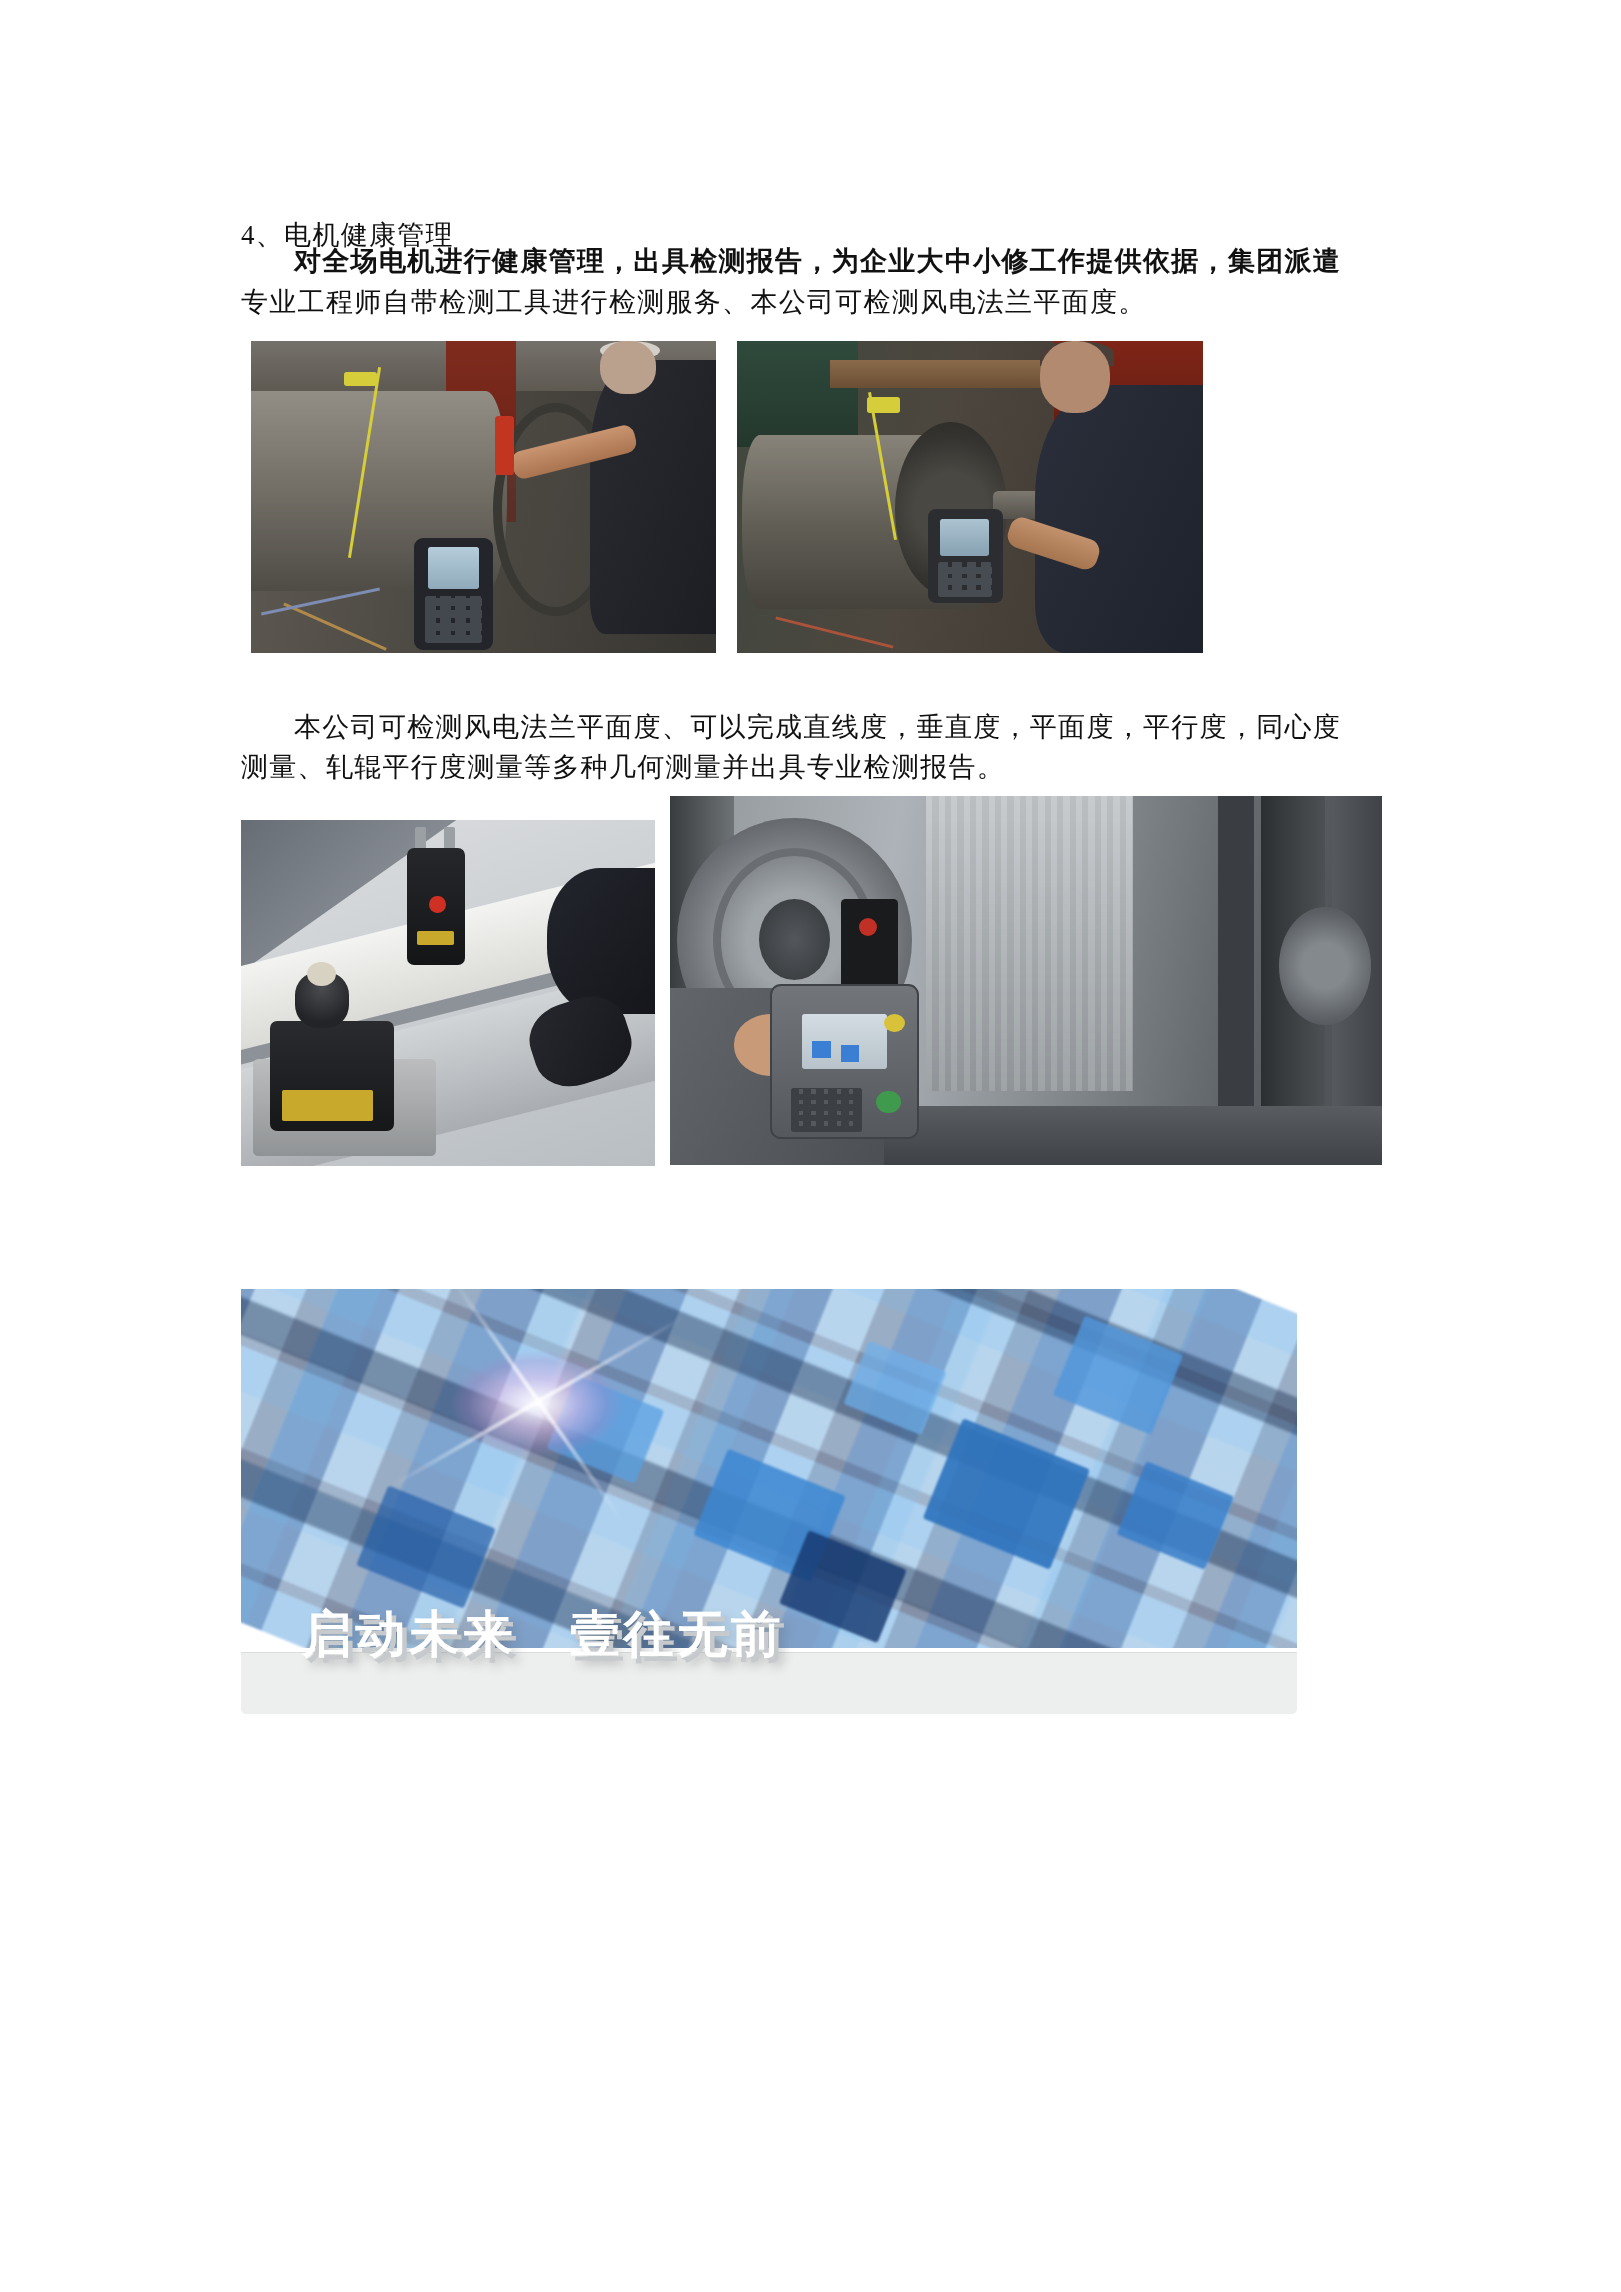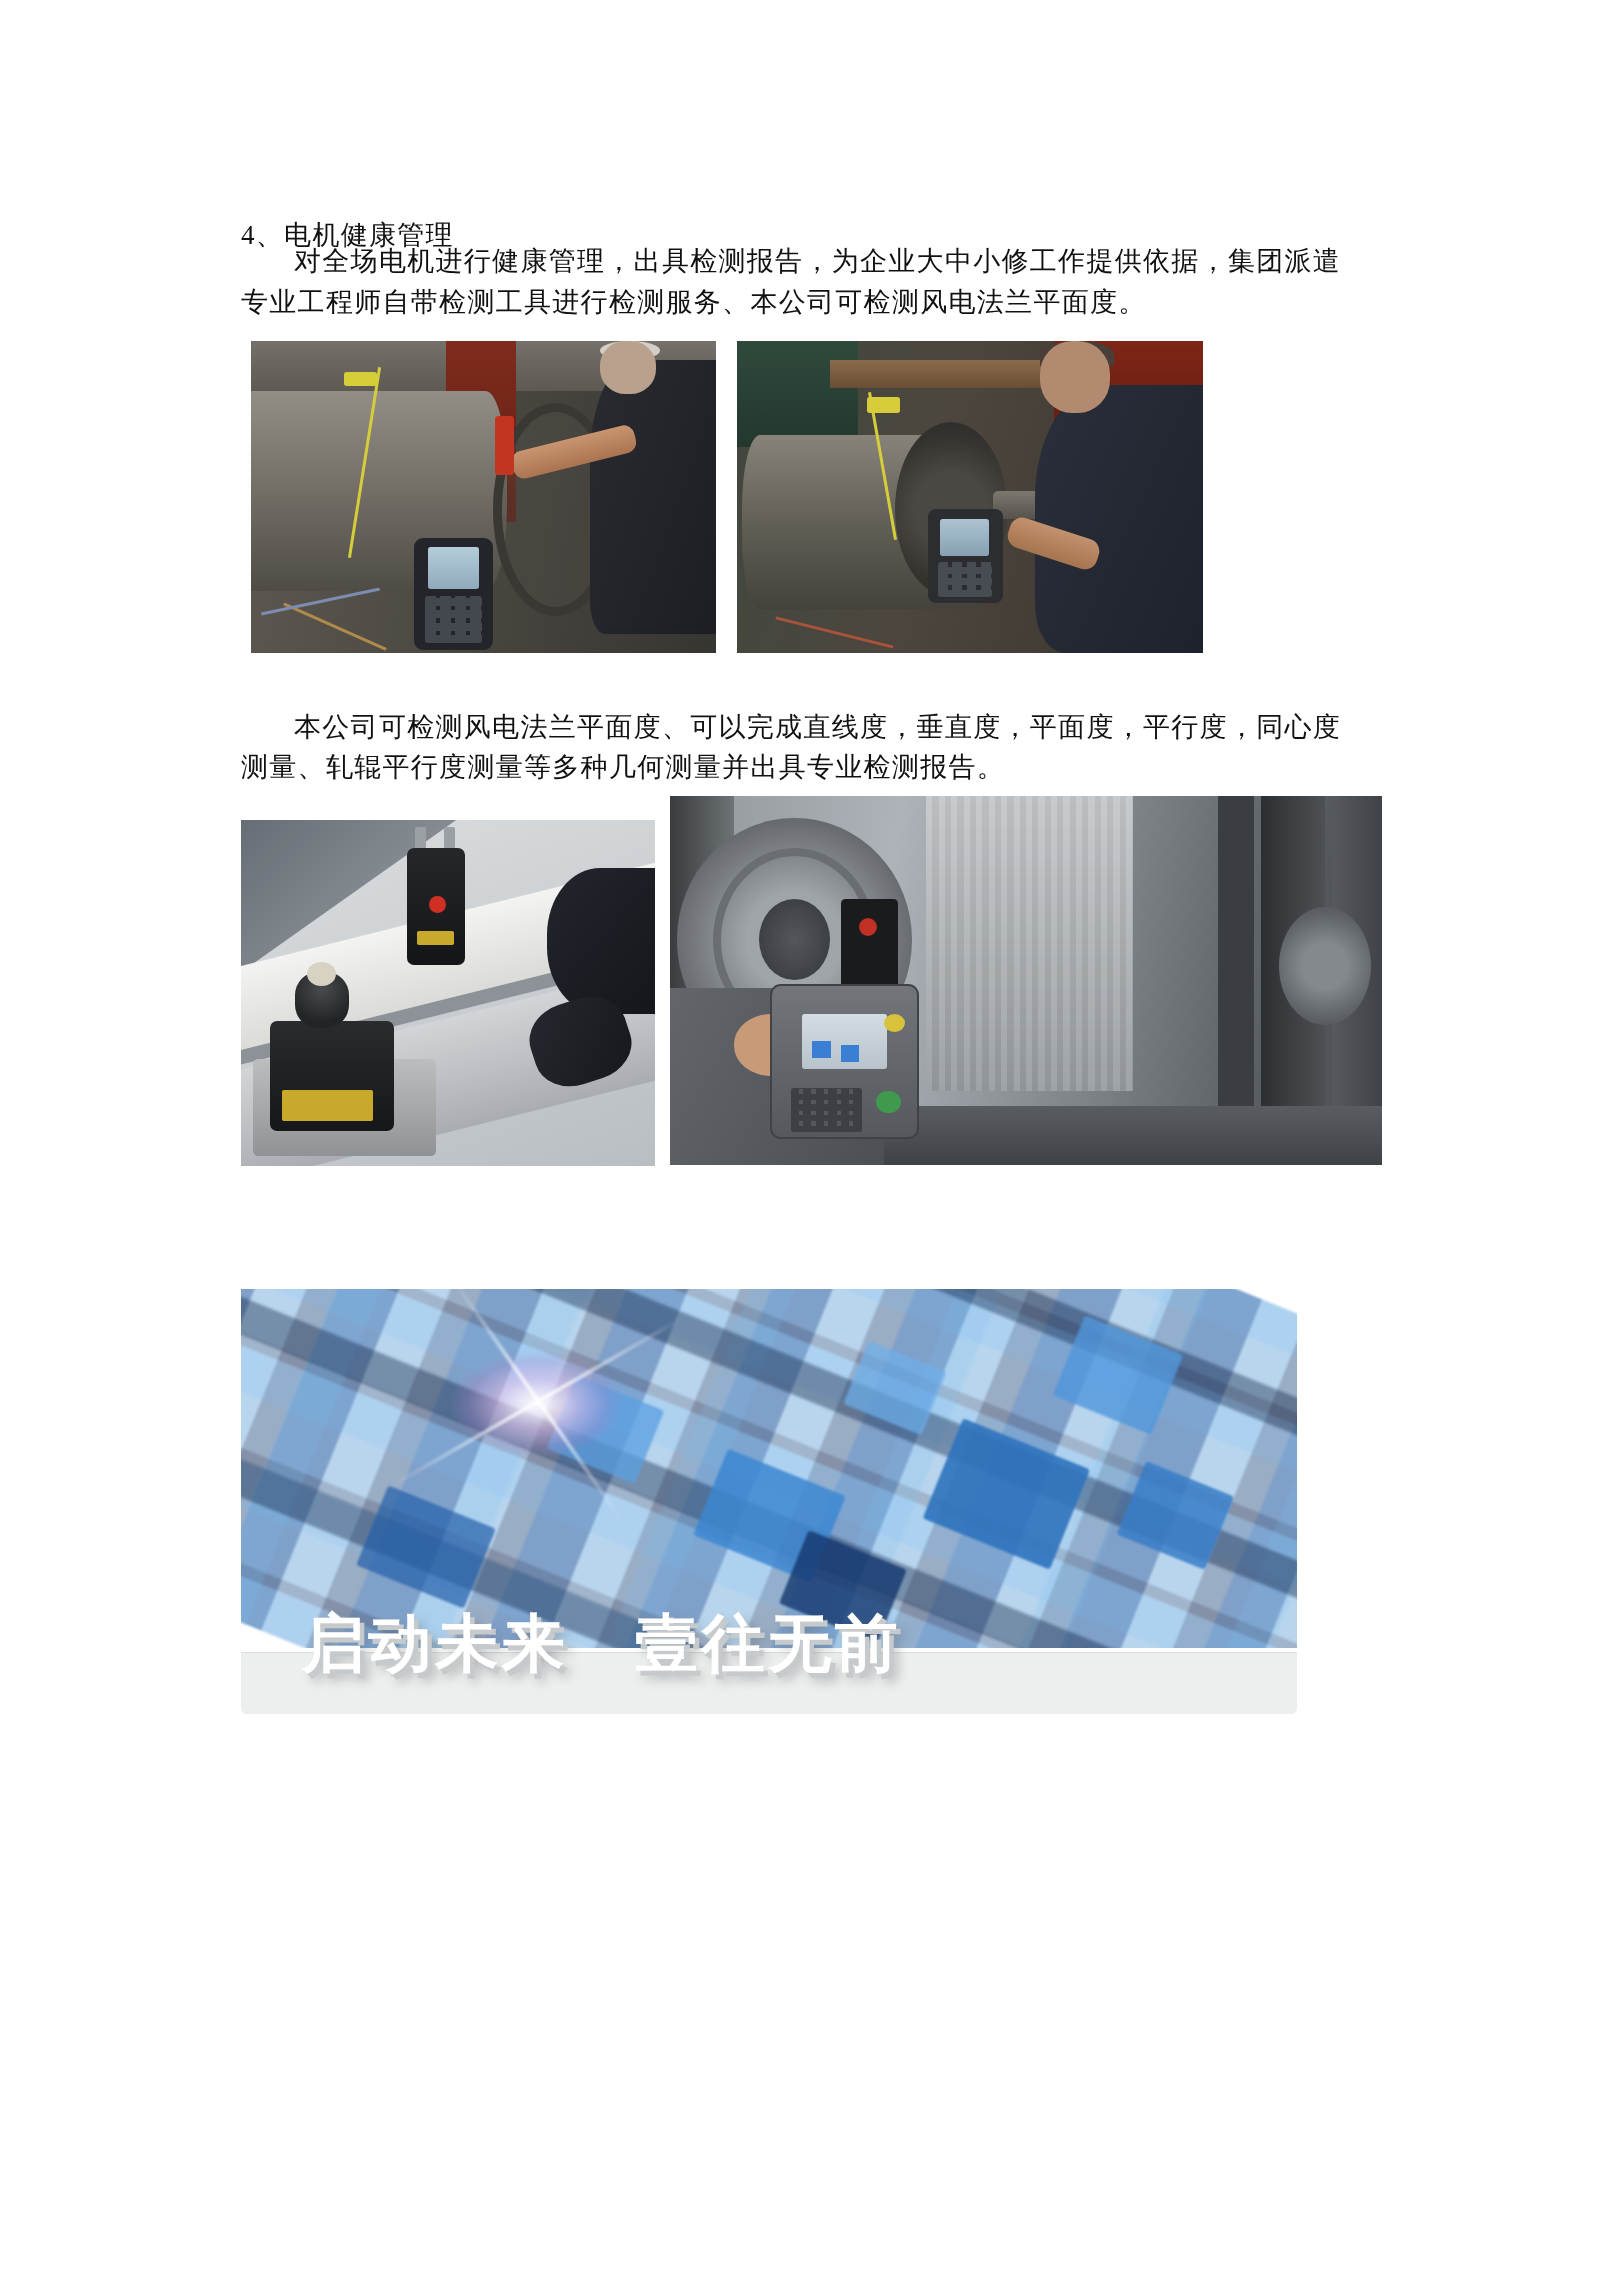--- a/index.html
+++ b/index.html
@@ -126,30 +126,30 @@
       background:repeating-linear-gradient(0deg, transparent 0 116px, rgba(8,25,60,.38) 116px 151px),
                  repeating-linear-gradient(90deg, transparent 0 151px, rgba(120,190,240,.20) 151px 192px);
       filter:blur(1.8px);}
   .bsq{position:absolute;transform:rotate(22deg);filter:blur(1.3px);border-radius:3.6px;}
   .flare{position:absolute;left:17%;top:12%;width:22%;height:40%;
       background:radial-gradient(closest-side,rgba(255,255,255,.95),rgba(230,190,235,.55) 35%,rgba(180,130,200,.25) 60%,transparent 75%);}
   .ray{position:absolute;background:linear-gradient(90deg,transparent,rgba(255,255,255,.8),transparent);height:3.6px;filter:blur(0.9px);}
   .banner-strip{position:absolute;left:0;top:363px;width:100%;height:61px;background:#edefee;
       border-top:0.9px solid #dadddd;border-radius:0 0 5.3px 5.3px;}
   .slogan{position:absolute;left:61px;top:312px;font-family:Liberation Serif, serif;
-      font-weight:900;font-size:63px;color:#ffffff;letter-spacing:3.6px;white-space:nowrap;
+      font-weight:900;font-size:50px;color:#ffffff;letter-spacing:3.6px;white-space:nowrap;
       text-shadow:4.5px 4.5px 0 #c6cacd, 8px 8px 10.7px rgba(90,95,100,.45);}
 </style>
 </head>
 <body>
 
 <div class="page">
 
   <div class="tline" style="left:241px;top:215px;">4、电机健康管理</div>
-  <div class="tline" style="left:294px;top:241px;">对全场电机进行健康管理，出具检测报告，为企业大中小修工作提供依据，集团派遣</div>
+  <div class="tline" style="left:294px;top:241px;font-weight:bold;">对全场电机进行健康管理，出具检测报告，为企业大中小修工作提供依据，集团派遣</div>
   <div class="tline" style="left:241px;top:282px;">专业工程师自带检测工具进行检测服务、本公司可检测风电法兰平面度。</div>
 
   <div class="photo" style="left:251px;top:341px;width:465px;height:312px;">
     <div class="abs p1bg"></div>
     <div class="abs p1wall"></div>
     <div class="abs p1red"></div>
     <div class="abs p1motor"></div>
     <div class="abs p1ring"></div>
     <div class="abs p1man"></div>
     <div class="abs p1hair"></div>

